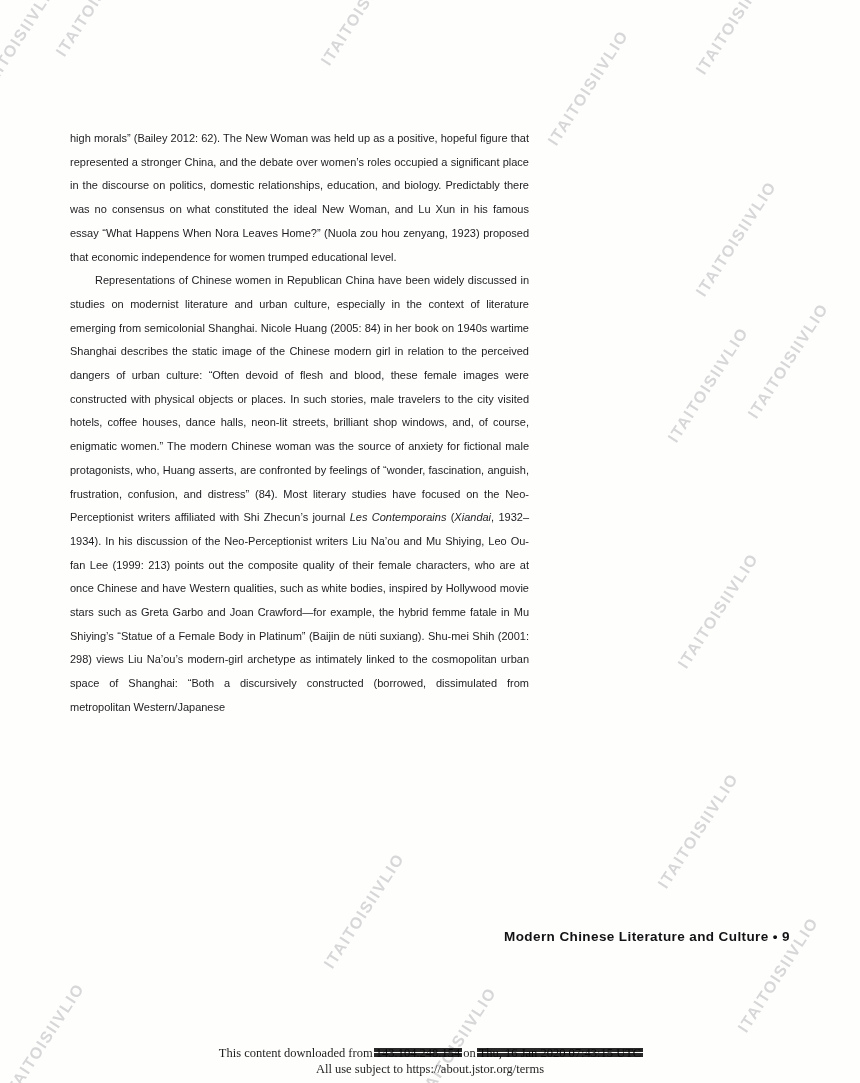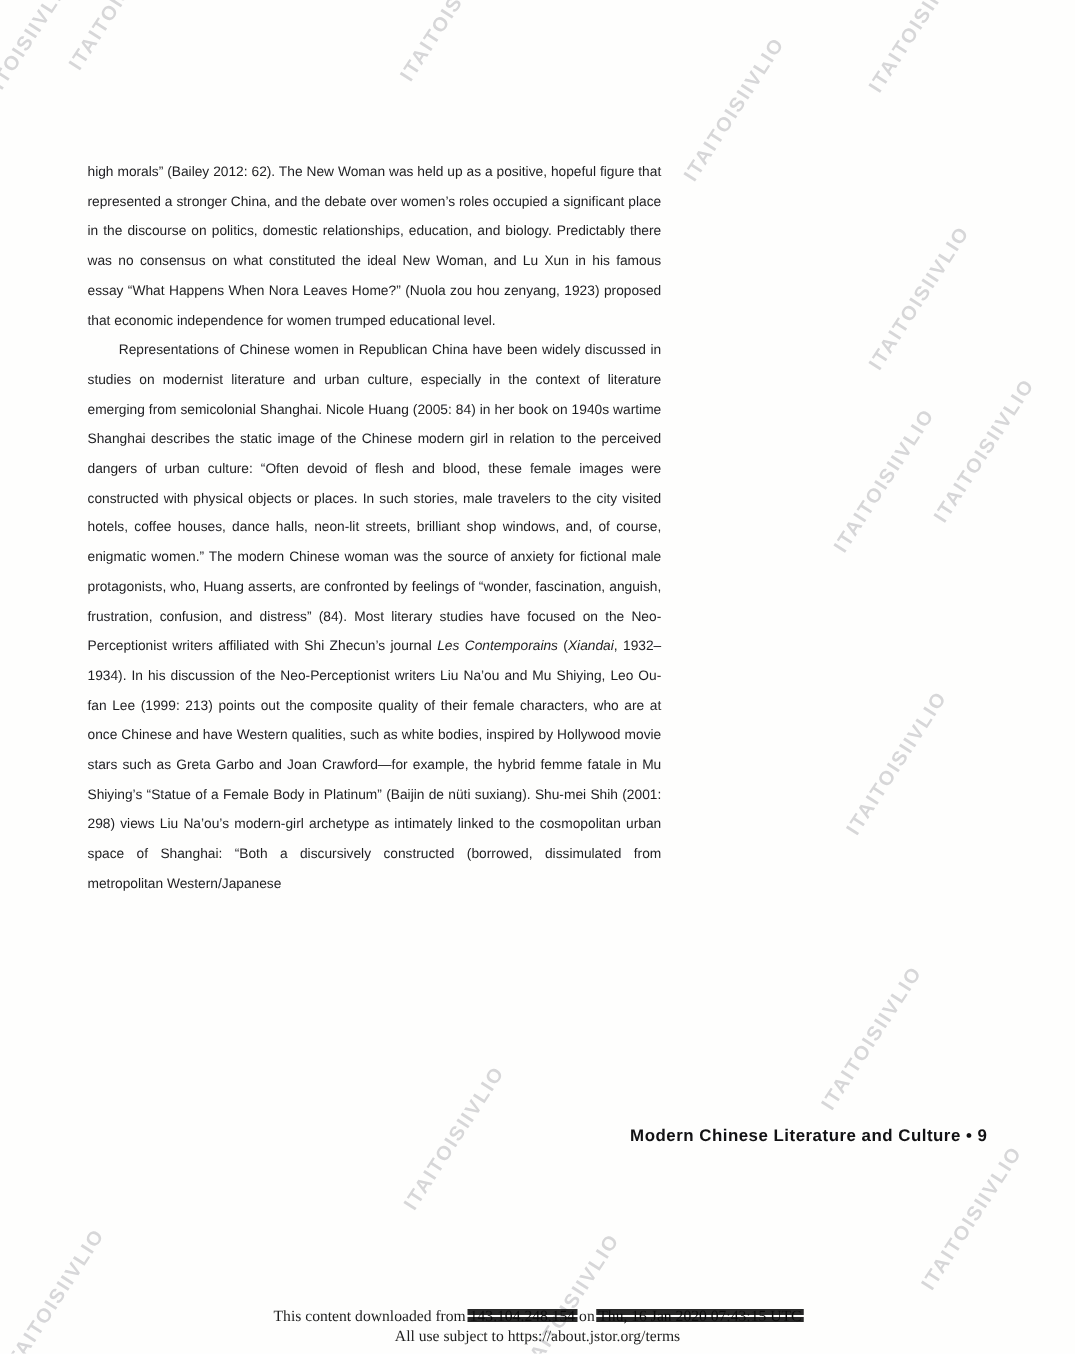--- a/index.html
+++ b/index.html
@@ -32,21 +32,21 @@
     font-size: 11px;
     line-height: 23.7px;
     text-align: justify;
   }
   .para { margin: 0; }
   .para.indent { text-indent: 25px; }
   .italic { font-style: italic; }
   .running-footer {
     position: absolute;
     right: 70px;
-    top: 901px;
+    top: 929px;
     color: #121214;
     font-weight: bold;
     font-size: 13.5px;
     letter-spacing: 0.4px;
     white-space: nowrap;
   }
   .jstor-line {
     position: absolute;
     left: 0;
     width: 100%;

